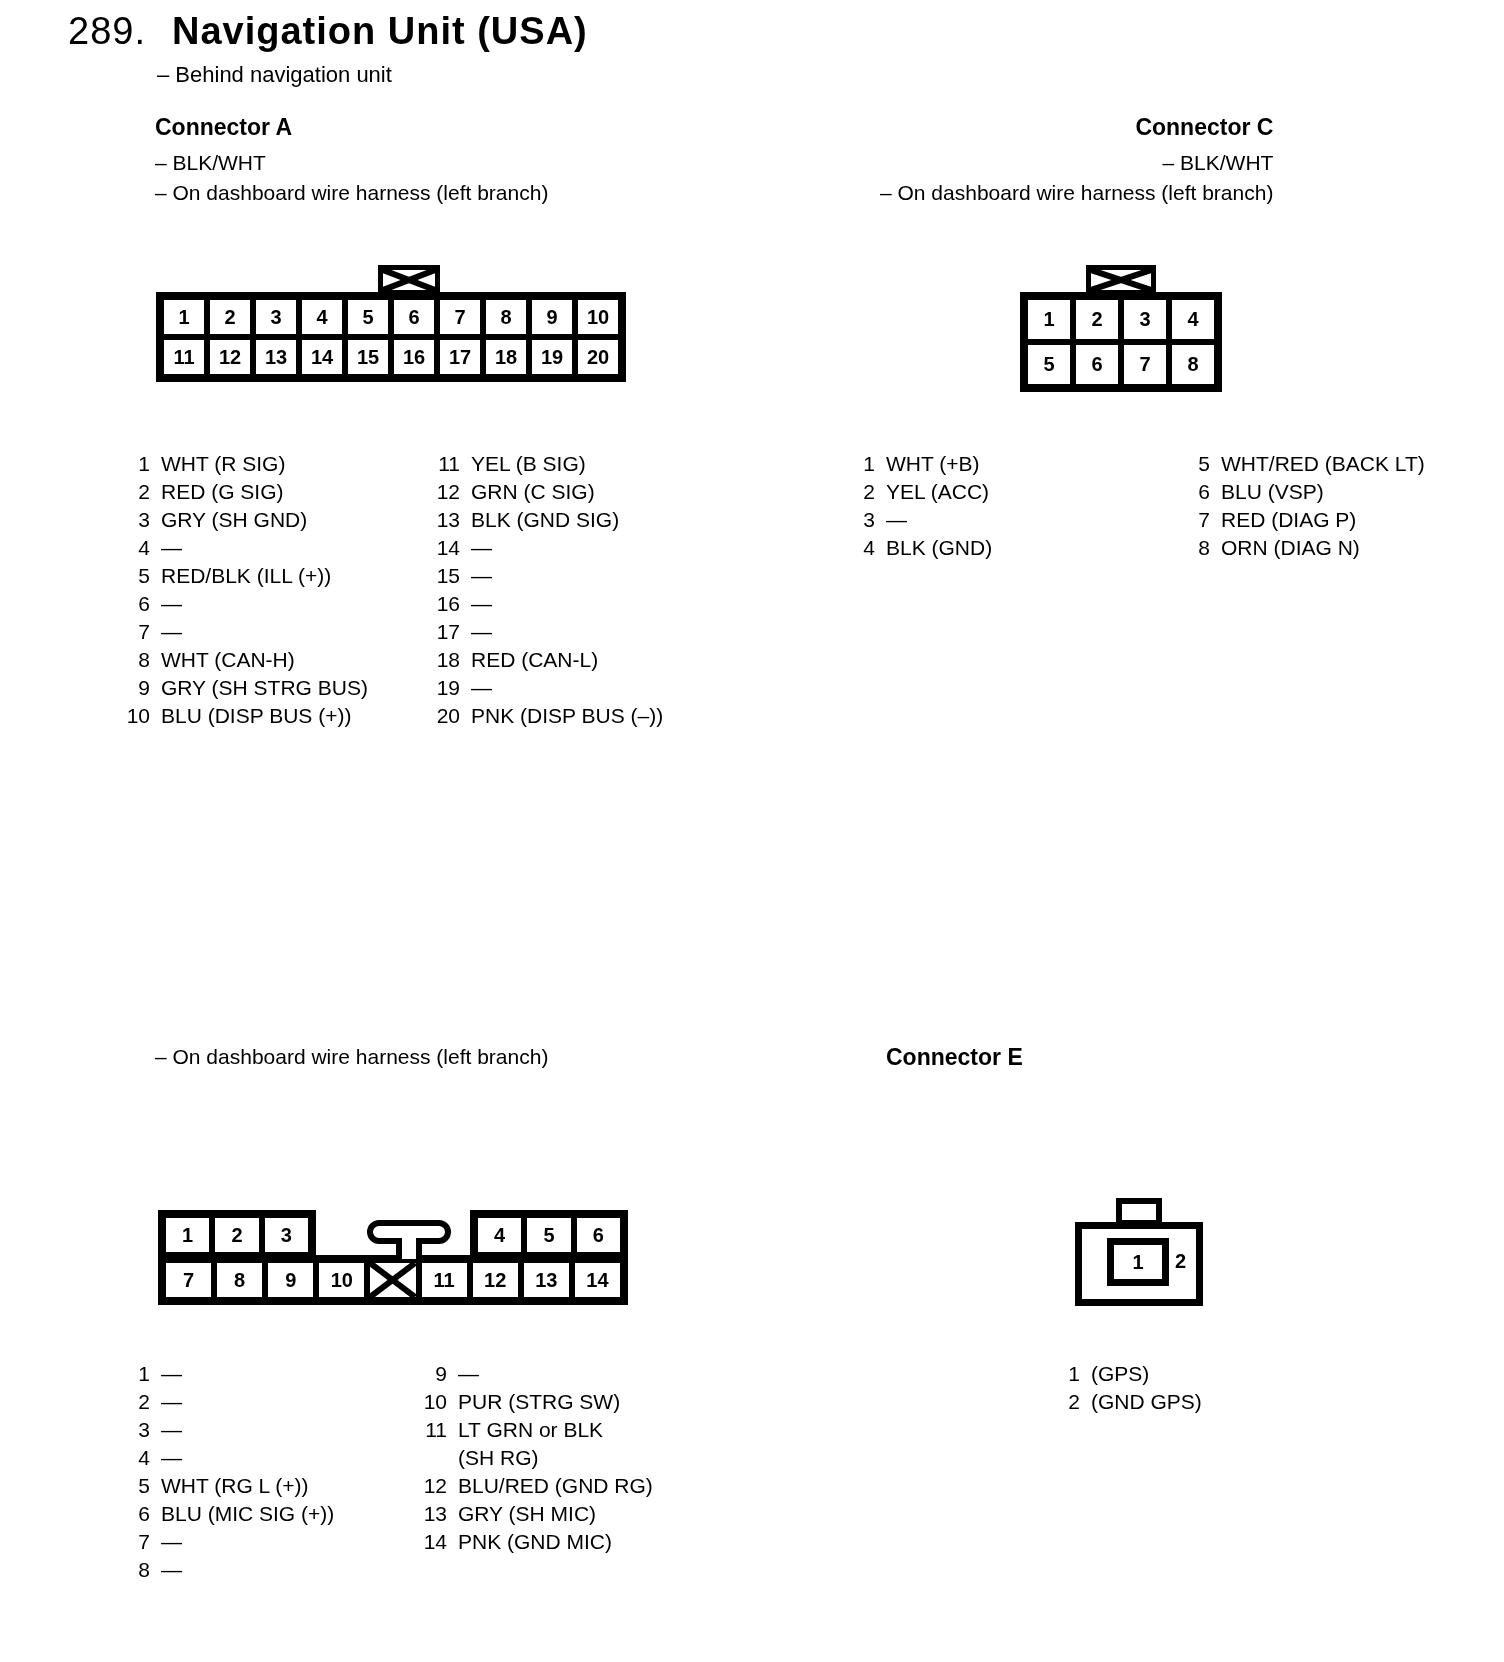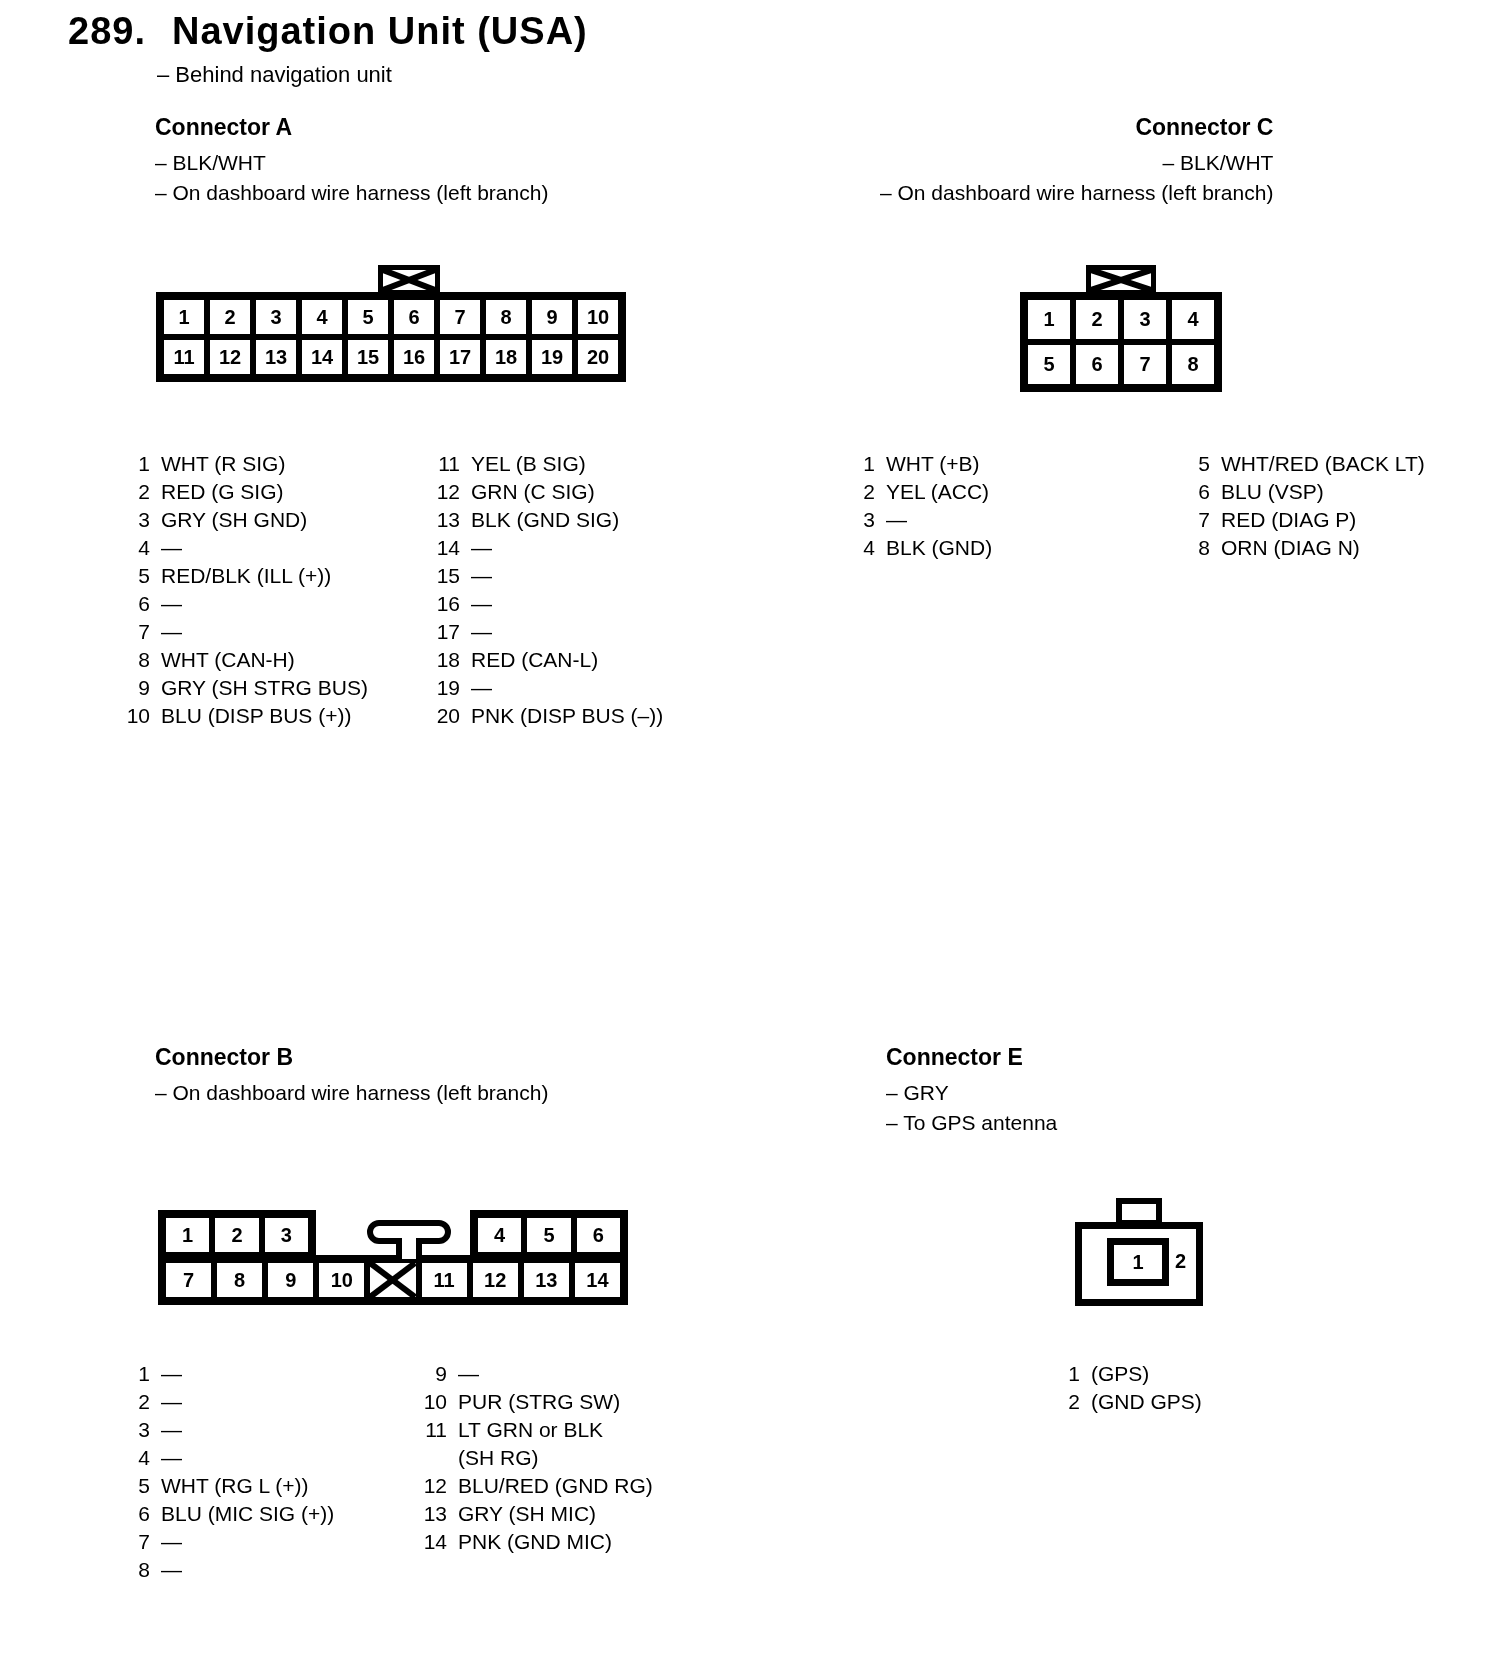--- a/index.html
+++ b/index.html
@@ -7,21 +7,21 @@
   body {
     width: 1504px; height: 1662px;
     position: relative;
     font-family: "Liberation Sans", "DejaVu Sans", sans-serif;
     color: #000;
   }
   .abs { position: absolute; }
 
   
   .page-title-row { left: 68px; top: 10px; display: flex; align-items: baseline; }
-  .page-num { font-size: 38px; font-weight: 700; letter-spacing: 1px; }
+  .page-num { font-size: 38px; font-weight: 400; letter-spacing: 1px; }
   .page-title { font-size: 38px; font-weight: 700; margin-left: 26px; letter-spacing: 1px; }
   .page-subtitle { left: 157px; top: 60px; font-size: 22px; line-height: 30px; }
 
   
   .sec-head h2 { font-size: 23px; font-weight: 700; line-height: 30px; margin-bottom: 6px; }
   .sec-note { font-size: 21px; line-height: 30px; }
 
   
   .pinbox { border: 5px solid #000; background: #fff; }
   .pinrow { display: flex; }
@@ -285,21 +285,20 @@
       <span class="pin-label">RED (DIAG P)</span>
     </div>
 
     <div class="pin-row">
       <span class="pin-num">8</span>
       <span class="pin-label">ORN (DIAG N)</span>
     </div>
   </div>
 
 <div class="abs sec-head" style="left:155px; top:1042px;">
-  <h2>Connector B</h2>
   <div>
 
       <div class="sec-note">– On dashboard wire harness (left branch)</div>
     </div>
 </div>
 
 <div class="abs" style="left:158px; top:1210px; width:470px; height:96px;">
   <div class="bblock pinrow" style="left:0; top:0; width:158px; height:50px;">
 
   <div class="cell" style="height:40px;">1</div>
@@ -404,25 +403,20 @@
     </div>
 
     <div class="pin-row">
       <span class="pin-num">14</span>
       <span class="pin-label">PNK (GND MIC)</span>
     </div>
   </div>
 
 <div class="abs sec-head" style="left:886px; top:1042px;">
   <h2>Connector E</h2>
-  <div>
-
-  <div class="sec-note">– GRY</div>
-      <div class="sec-note">– To GPS antenna</div>
-    </div>
 </div>
 
 <div class="abs" style="left:1075px; top:1198px; width:130px; height:110px;">
   <div class="ebox-tab" style="left:41px; top:0; width:46px; height:28px;"></div>
   <div class="ebox-outer" style="left:0; top:24px; width:128px; height:84px;"></div>
   <div class="ebox-inner" style="left:32px; top:40px; width:62px; height:48px;">1</div>
   <div class="e-pin2" style="left:100px; top:52px;">2</div>
 </div>
 
 <div class="abs pinlist" style="left:1050px; top:1360px;">

